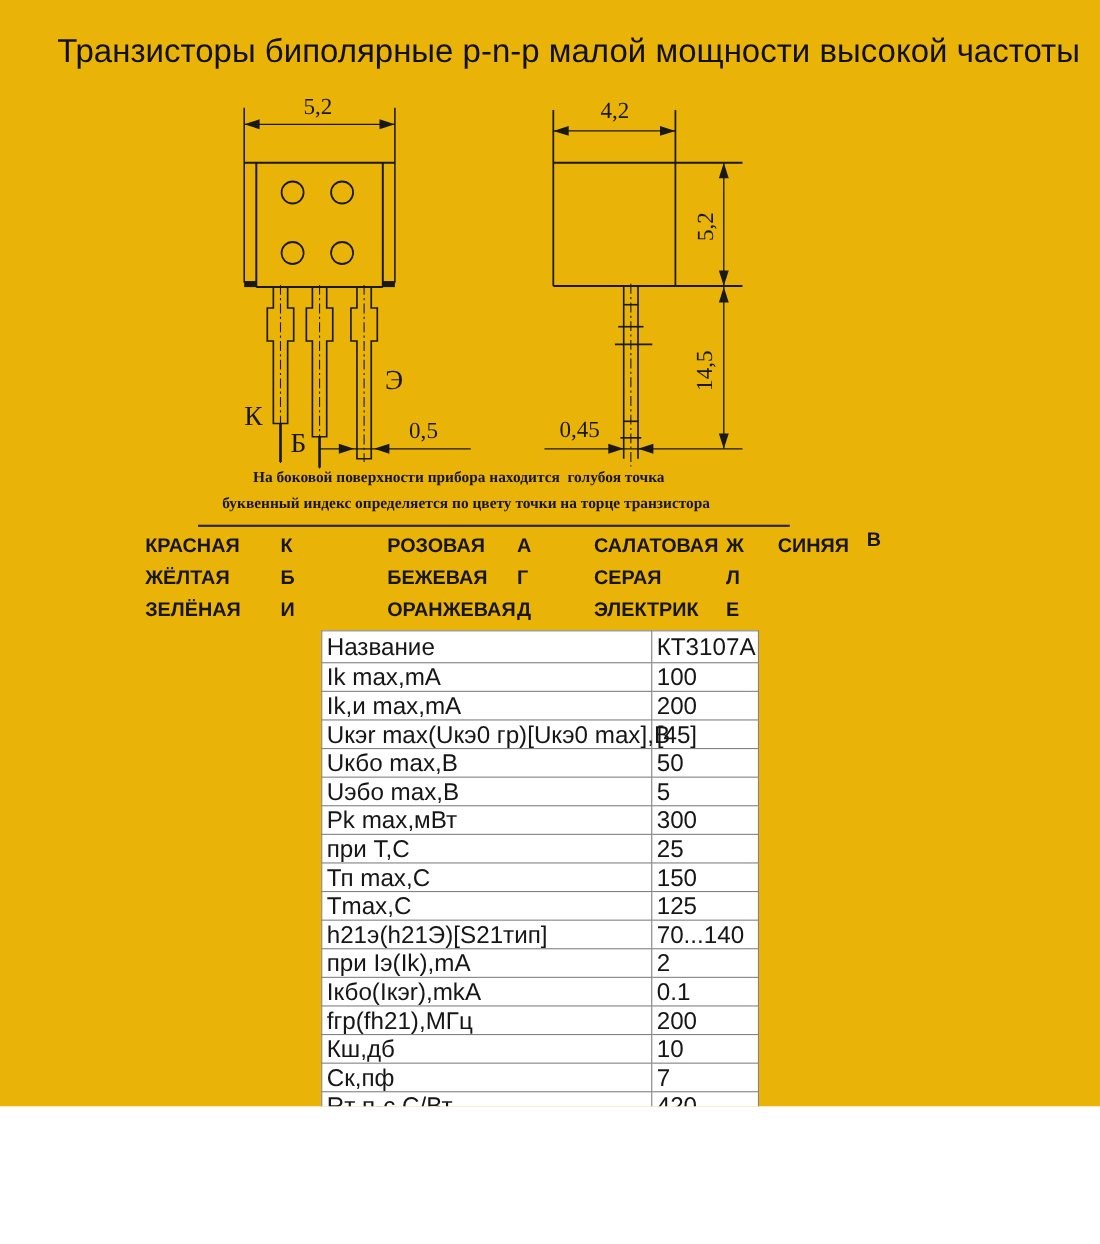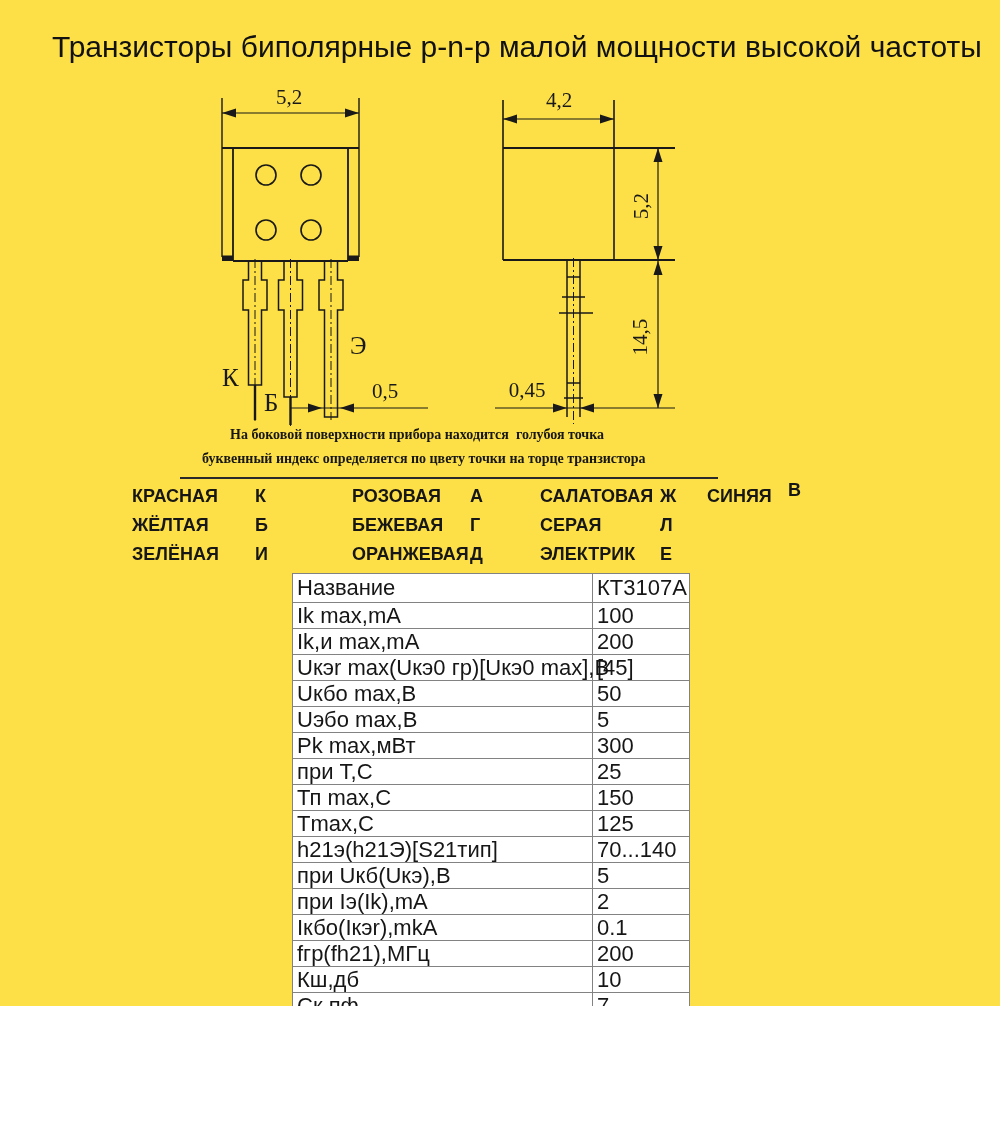--- a/index.html
+++ b/index.html
@@ -1,17 +1,17 @@
 <!DOCTYPE html>
 <html><head>
 <meta charset="utf-8">
 <style>
   html,body { margin:0; padding:0; background:#ffffff; }
   #page {
-    position:relative; width:1000px; height:1006px; background:#fde047;
+    position:relative; width:1000px; height:1006px; background:#eab308;
     font-family:"Liberation Sans", sans-serif; color:#111; overflow:hidden;
   }
   .abs { position:absolute; }
   #title {
     left:52px; top:30px; font-size:30px; color:#111;
     font-family:"Liberation Sans", sans-serif; white-space:nowrap;
   }
   svg text {
     font-family:"Liberation Serif", serif; fill:#191919;
   }
@@ -213,24 +213,20 @@
         </tr>
     <tr>
           <td>Tmax,С</td>
           <td class="val">125</td>
         </tr>
     <tr>
           <td>h21э(h21Э)[S21тип]</td>
           <td class="val">70...140</td>
         </tr>
     <tr>
-          <td>при Uкб(Uкэ),В</td>
-          <td class="val">5</td>
-        </tr>
-    <tr>
           <td>при Iэ(Ik),mA</td>
           <td class="val">2</td>
         </tr>
     <tr>
           <td>Iкбо(Iкэr),mkA</td>
           <td class="val">0.1</td>
         </tr>
     <tr>
           <td>fгр(fh21),МГц</td>
           <td class="val">200</td>

